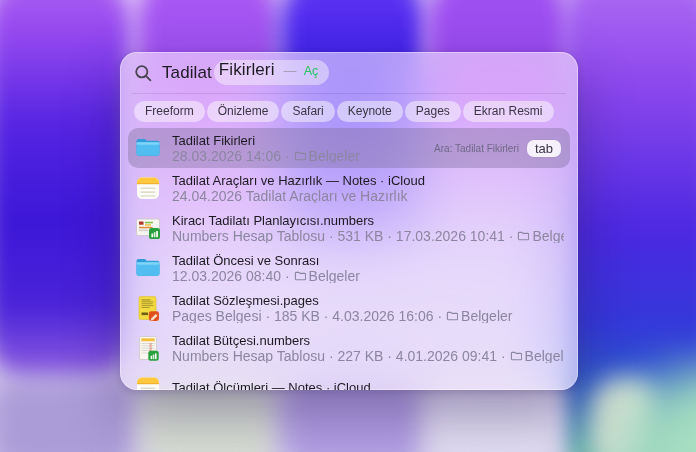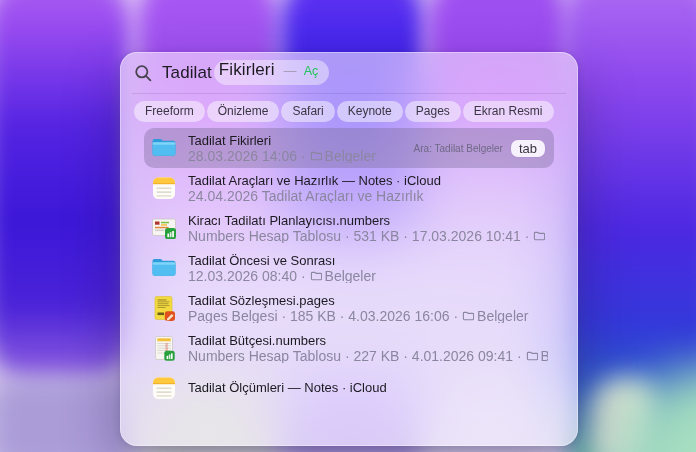--- a/index.html
+++ b/index.html
@@ -26,42 +26,42 @@
   #bcol1{left:-10px;width:146px;background:#ab9cd8;}
   #bcol2{left:140px;width:136px;background:#d9dfd4;}
   #bcol3{left:284px;width:138px;background:#b2a0e4;}
   #bcol4{left:428px;width:132px;background:#e3def3;}
   #bcol5{left:590px;width:70px;background:#d4e0d2;}
   #mint{left:596px;top:356px;width:180px;height:160px;filter:blur(18px);border-radius:50%;
     background:radial-gradient(circle at 70% 70%,#aee4c2 0%,#9fd8c0 45%,rgba(165,220,195,0) 75%);}
 
   
   #window{
-    position:absolute;left:120px;top:52px;width:458px;height:394px;
+    position:absolute;left:120px;top:52px;width:458px;height:338px;
     border-radius:17px;overflow:hidden;
     background:rgba(241,234,249,0.60);
     backdrop-filter:blur(26px) saturate(150%);
     -webkit-backdrop-filter:blur(26px) saturate(150%);
     box-shadow:0 24px 55px rgba(32,16,76,0.38),0 2px 10px rgba(32,16,76,0.18),
                inset 0 0 0 1px rgba(255,255,255,0.35);
   }
   #searchbar{height:41px;display:flex;align-items:center;padding:0 14px;}
   #search-icon{display:flex;flex:none;margin-top:1px;}
   #search-text{display:flex;align-items:center;margin-left:9px;font-size:17px;color:#1d1b22;letter-spacing:.1px;white-space:nowrap;}
   #query{padding-right:2px;}
   #completion-pill{display:flex;align-items:baseline;background:rgba(255,255,255,0.42);
     border-radius:14px;padding:0 11px 5px 5px;}
   #sep{color:#a29bb1;font-size:13px;margin:0 7px 0 9px;}
   #action-hint{color:#22c55e;font-size:12.5px;}
   #divider{height:1px;background:rgba(62,50,96,0.13);margin:0 12px;}
   #chips{display:flex;flex-wrap:nowrap;gap:2px;padding:7px 0 6px 14px;overflow:visible;white-space:nowrap;}
   .chip{flex:none;background:rgba(255,255,255,0.48);border-radius:11px;padding:4px 11px;
     font-size:12px;color:#3a3642;line-height:13px;}
   #results{position:relative;}
-  .row{height:40px;margin:0 24px;border-radius:10px;display:flex;align-items:center;padding:0 6px;}
+  .row{height:40px;margin:0 8px;border-radius:10px;display:flex;align-items:center;padding:0 6px;}
   .row.selected{background:rgba(126,110,158,0.40);}
   .icon-wrap{width:28px;height:28px;flex:none;display:flex;align-items:center;justify-content:center;}
   .row-text{margin-left:10px;flex:1;min-width:0;overflow:hidden;}
   .row-title{font-size:13px;font-weight:500;color:#1c1a21;line-height:16px;white-space:nowrap;}
   .row-sub{font-size:14px;color:#8b86a0;line-height:14px;display:flex;align-items:center;white-space:nowrap;}
   .row-sub .loc-icon{display:flex;margin:0 3px 0 4px;color:#8b86a0;}
   .accessory{display:flex;align-items:center;flex:none;margin-right:3px;}
   .acc-hint{font-size:10px;color:#6f6886;margin-right:8px;}
   .key-badge{font-size:13px;color:#3a3544;background:rgba(251,249,255,0.92);
     border-radius:7px;padding:3px 8px;line-height:11px;box-shadow:0 0 0 .5px rgba(120,110,150,.15);}
@@ -125,21 +125,21 @@
               <span>28.03.2026 14:06 ·</span>
               <span class="loc-icon">
                 <svg width="12" height="10" viewBox="0 0 12 10">
                   <path d="M1.4 2.3c0-.5.4-.9.9-.9h2.4c.3 0 .6.1.8.4l.5.6h4.7c.5 0 .9.4.9.9v4.5c0 .5-.4.9-.9.9H2.3c-.5 0-.9-.4-.9-.9z" fill="none" stroke="currentColor" stroke-width="1.1"></path>
                 </svg>
               </span>
               <span>Belgeler</span>
             </div>
           </div>
           <div class="accessory">
-            <span class="acc-hint">Ara: Tadilat Belgeler</span>
+            <span class="acc-hint">Ara: Tadilat Fikirleri</span>
             <span class="key-badge">tab</span>
           </div>
         </div>
         <div class="row">
           <span class="icon-wrap">
             <svg width="28" height="28" viewBox="0 0 28 28">
               <rect x="3" y="3.5" width="22" height="21.5" rx="5.2" fill="#fdfcf6"></rect>
               <path d="M8.2 3.5h11.6c2.9 0 5.2 2.3 5.2 5.2v1.3H3V8.7c0-2.9 2.3-5.2 5.2-5.2z" fill="#ffc83d"></path>
               <rect x="3" y="9.2" width="22" height="1" fill="#f0ae2b"></rect>
               <rect x="6.5" y="13.4" width="15" height="1.7" rx=".85" fill="#dfdbd0"></rect>

